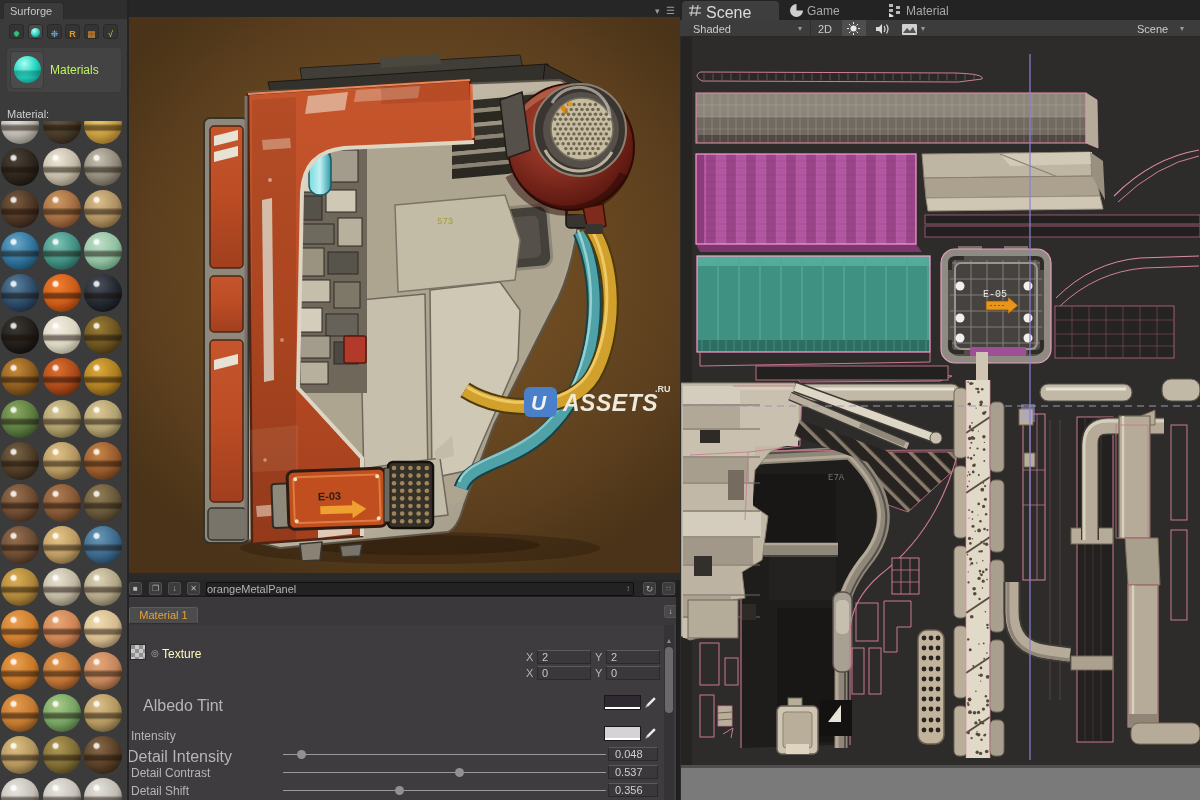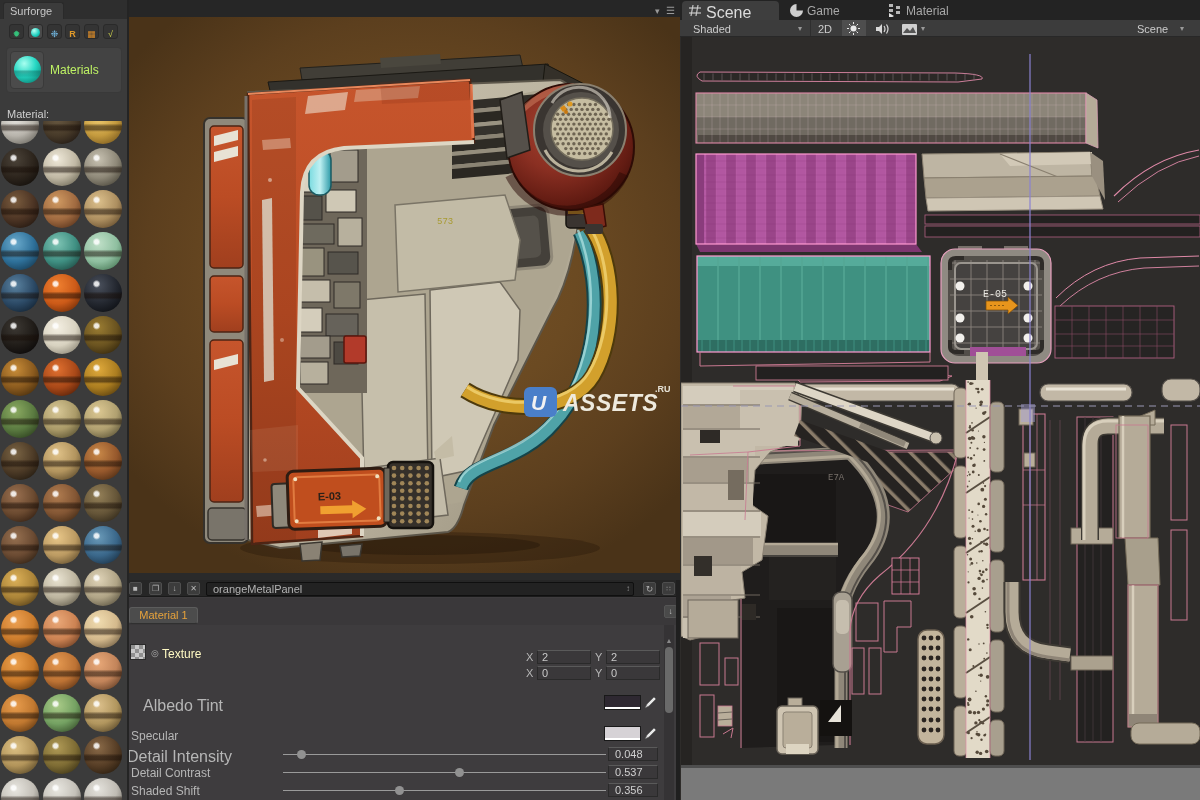--- a/index.html
+++ b/index.html
@@ -374,21 +374,21 @@
 <text x="563" y="411" font-size="23" font-weight="bold" font-style="italic" fill="#eeeade" font-family="Liberation Sans,sans-serif" letter-spacing="0.5">ASSETS</text>
 <text x="655" y="392" font-size="9" font-weight="bold" fill="#e4e0d4" font-family="Liberation Sans,sans-serif">.RU</text>
 </svg>
 </div>
 <div class="abs" style="left:0;top:580px;width:553px;height:220px;background:#3e3c3e"></div>
 <div class="abs" style="left:0;top:580px;width:553px;height:17px;background:#262626;border-bottom:1px solid #1a1a1a"></div>
 <div class="abs" style="left:2px;top:582px;width:13px;height:13px;background:#3c3c3c;border:1px solid #4e4e4e;border-radius:2px;color:#b8b8b8;font-size:8px;text-align:center;line-height:12px">■</div>
 <div class="abs" style="left:22px;top:582px;width:13px;height:13px;background:#3c3c3c;border:1px solid #4e4e4e;border-radius:2px;color:#b8b8b8;font-size:8px;text-align:center;line-height:12px">❐</div>
 <div class="abs" style="left:41px;top:582px;width:13px;height:13px;background:#3c3c3c;border:1px solid #4e4e4e;border-radius:2px;color:#b8b8b8;font-size:8px;text-align:center;line-height:12px">↓</div>
 <div class="abs" style="left:60px;top:582px;width:13px;height:13px;background:#3c3c3c;border:1px solid #4e4e4e;border-radius:2px;color:#b8b8b8;font-size:8px;text-align:center;line-height:12px">✕</div>
-<div class="abs" style="left:79px;top:582px;width:428px;height:14px;background:#222;border:1px solid #0f0f0f;border-radius:2px;color:#b2b2b2;font-size:11px;line-height:12px;padding-left:6px">orangeMetalPanel<span style="float:right;margin-right:3px;color:#888;font-size:8px">↕</span></div>
+<div class="abs" style="left:79px;top:582px;width:428px;height:14px;background:#222;border:1px solid #0f0f0f;border-radius:2px;color:#b2b2b2;font-size:11px;line-height:12px;">orangeMetalPanel<span style="float:right;margin-right:3px;color:#888;font-size:8px">↕</span></div>
 <div class="abs" style="left:516px;top:582px;width:13px;height:13px;background:#3c3c3c;border:1px solid #4e4e4e;border-radius:2px;color:#b0b0b0;font-size:9px;text-align:center;line-height:12px">↻</div>
 <div class="abs" style="left:535px;top:582px;width:13px;height:13px;background:#3c3c3c;border:1px solid #4e4e4e;border-radius:2px;color:#b0b0b0;font-size:7px;text-align:center;line-height:12px">∷</div>
 <div class="abs" style="left:0;top:598px;width:553px;height:27px;background:#3a383a"></div>
 <div class="abs" style="left:2px;top:607px;width:69px;height:17px;background:#4c4c4c;border:1px solid #5c5c5c;border-bottom-color:#303030;border-radius:3px;color:#e8a33b;font-size:11px;line-height:15px;text-align:center">Material 1</div>
 <div class="abs" style="left:537px;top:605px;width:13px;height:13px;background:#4a4a4a;border:1px solid #555;border-radius:2px;color:#ccc;font-size:8px;text-align:center;line-height:12px">↓</div>
 <div class="abs" style="left:3px;top:644px;width:16px;height:16px;background:
 conic-gradient(#c8c8c8 0 25%,#8f8f8f 0 50%,#c8c8c8 0 75%,#8f8f8f 0);background-size:8px 8px;border:1px solid #2a2a2a"></div>
 <div class="lbl" style="left:24px;top:648px;color:#aaa;font-size:9px">◎</div>
 <div class="lbl" style="left:35px;top:647px;color:#fef9c3;font-size:12px">Texture</div>
 <div class="lbl" style="left:399px;top:651px">X</div>
@@ -397,34 +397,34 @@
 <div class="fld" style="left:479px;top:650px;width:54px;height:14px">2</div>
 <div class="lbl" style="left:399px;top:667px">X</div>
 <div class="fld" style="left:410px;top:666px;width:54px;height:14px">0</div>
 <div class="lbl" style="left:468px;top:667px">Y</div>
 <div class="fld" style="left:479px;top:666px;width:54px;height:14px">0</div>
 <div class="lbl" style="left:16px;top:697px;font-size:16px">Albedo Tint</div>
 <div class="abs" style="left:477px;top:695px;width:37px;height:15px;border:1px solid #191919;background:linear-gradient(#2e2831 0 11px,#fff 11px)"></div>
 <svg class="abs" style="left:516px;top:695px" width="15" height="15">
       <path d="M2 13 L4 9 L11 2 L13 4 L6 11 Z" fill="#e8e8e8" stroke="#555" stroke-width="0.6"></path>
     </svg>
-<div class="lbl" style="left:4px;top:729px;font-size:12px">Specular</div>
+<div class="lbl" style="left:4px;top:729px;font-size:12px">Intensity</div>
 <div class="abs" style="left:477px;top:726px;width:37px;height:15px;border:1px solid #191919;background:linear-gradient(#d6d2d6 0 11px,#fff 11px)"></div>
 <svg class="abs" style="left:516px;top:726px" width="15" height="15">
       <path d="M2 13 L4 9 L11 2 L13 4 L6 11 Z" fill="#e8e8e8" stroke="#555" stroke-width="0.6"></path>
     </svg>
 <div class="lbl" style="left:0;top:748px;font-size:16px">Detail Intensity</div>
 <div class="abs" style="left:156px;top:754px;width:323px;height:1px;background:#9a9a9a"></div>
 <div class="abs" style="left:170px;top:750px;width:9px;height:9px;border-radius:50%;background:#919191"></div>
 <div class="fld" style="left:481px;top:747px;width:50px;height:14px;font-size:11px;line-height:13px;padding-left:6px;color:#cfcfcf">0.048</div>
 <div class="lbl" style="left:4px;top:766px;font-size:12px">Detail Contrast</div>
 <div class="abs" style="left:156px;top:772px;width:323px;height:1px;background:#9a9a9a"></div>
 <div class="abs" style="left:328px;top:768px;width:9px;height:9px;border-radius:50%;background:#919191"></div>
 <div class="fld" style="left:481px;top:765px;width:50px;height:14px;font-size:11px;line-height:13px;padding-left:6px;color:#cfcfcf">0.537</div>
-<div class="lbl" style="left:4px;top:784px;font-size:12px">Shaded Shift</div>
+<div class="lbl" style="left:4px;top:784px;font-size:12px">Detail Shift</div>
 <div class="abs" style="left:156px;top:790px;width:323px;height:1px;background:#9a9a9a"></div>
 <div class="abs" style="left:268px;top:786px;width:9px;height:9px;border-radius:50%;background:#919191"></div>
 <div class="fld" style="left:481px;top:783px;width:50px;height:14px;font-size:11px;line-height:13px;padding-left:6px;color:#cfcfcf">0.356</div>
 <div class="abs" style="left:537px;top:625px;width:10px;height:175px;background:#353335"></div>
 <div class="abs" style="left:538px;top:637px;width:8px;height:8px;color:#888;font-size:7px;text-align:center">▲</div>
 <div class="abs" style="left:538px;top:647px;width:8px;height:66px;background:#6a6a6a;border-radius:4px"></div>
 <div class="abs" style="left:549px;top:580px;width:4px;height:220px;background:#1f1f1f"></div>
 </div>
 <div id="right">
 <div class="abs" style="left:0;top:0;width:520px;height:20px;background:#232323"></div>

